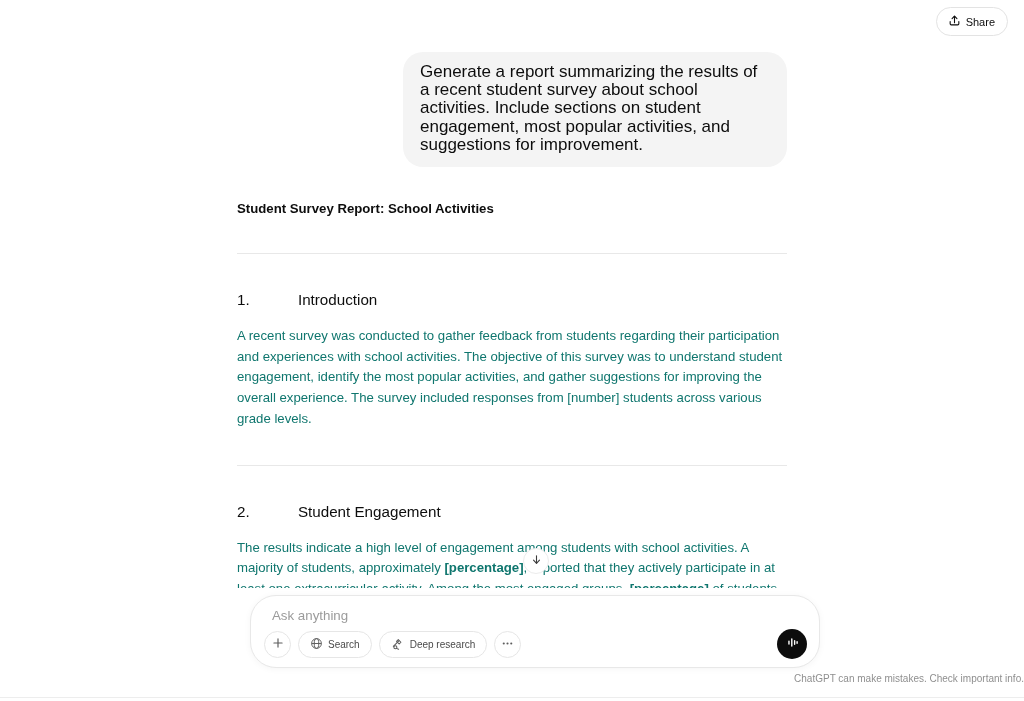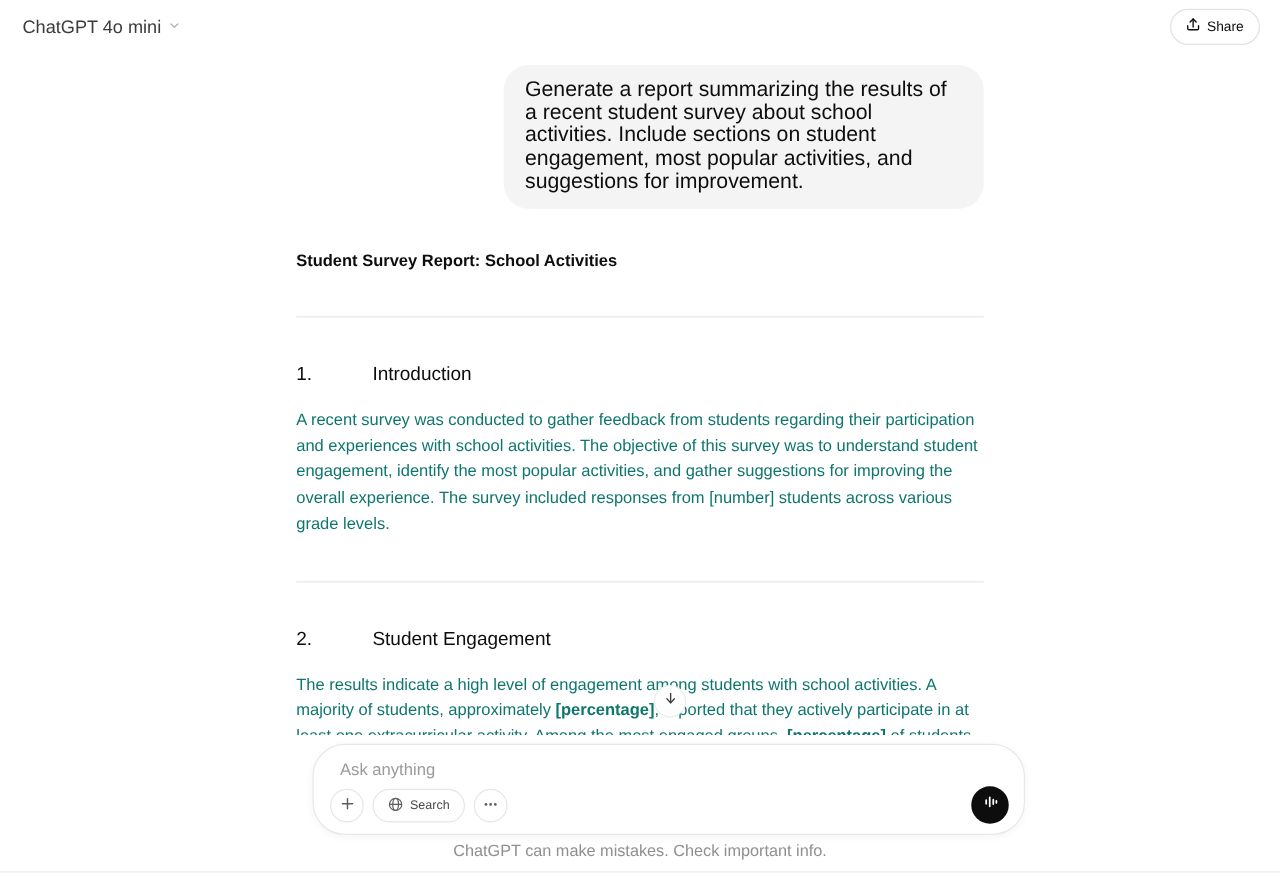--- a/index.html
+++ b/index.html
@@ -209,45 +209,37 @@
     display: flex;
     align-items: center;
     justify-content: center;
     cursor: pointer;
   }
 
   #footer-note {
     position: absolute;
     left: 0; top: 85px;
     width: 1024px;
-    text-align: center;
-    font-size: 13px;
+    text-align: right;
+    font-size: 10px;
     color: #8f8f8f;
   }
   #bottom-rule {
     position: absolute;
     left: 0; bottom: 3px;
     width: 1024px;
     height: 1px;
     background: #ededed;
   }
 </style>
 </head>
 <body>
 
 <div id="topbar">
 
-  <div id="model-selector">
-    <span id="model-name">ChatGPT 4o mini</span>
-    <span class="chev">
-      <svg width="11" height="11" viewBox="0 0 24 24" fill="none" stroke="#b4b4b4" stroke-width="2.4" stroke-linecap="round" stroke-linejoin="round">
-        <polyline points="6 9 12 15 18 9"></polyline>
-      </svg>
-    </span>
-  </div>
 
   <div id="share-button">
     <span>
       <svg width="13" height="13" viewBox="0 0 24 24" fill="none" stroke="#0d0d0d" stroke-width="2" stroke-linecap="round" stroke-linejoin="round">
         <path d="M12 16V4"></path>
         <polyline points="7.5 8.5 12 4 16.5 8.5"></polyline>
         <path d="M4 14v4a2 2 0 0 0 2 2h12a2 2 0 0 0 2-2v-4"></path>
       </svg>
     </span>
     <span id="share-label">Share</span>
@@ -321,20 +313,31 @@
         <span>
           <svg width="13" height="13" viewBox="0 0 24 24" fill="none" stroke="#5d5d5d" stroke-width="1.8">
             <circle cx="12" cy="12" r="9"></circle>
             <line x1="3" y1="12" x2="21" y2="12"></line>
             <ellipse cx="12" cy="12" rx="4.2" ry="9"></ellipse>
           </svg>
         </span>
         <span>Search</span>
       </button>
 
+      <button class="tool-pill">
+        <span>
+          <svg width="14" height="14" viewBox="0 0 24 24" fill="none" stroke="#5d5d5d" stroke-width="1.8" stroke-linecap="round" stroke-linejoin="round">
+            <path d="M4 16l9.5-9.5"></path>
+            <path d="M12.5 4.5l4.5 4.5-3 3-4.5-4.5z"></path>
+            <circle cx="7.5" cy="17.5" r="2.6"></circle>
+            <path d="M9.5 19.5L13 21"></path>
+          </svg>
+        </span>
+        <span>Deep research</span>
+      </button>
 
       <button class="tool-round">
         <span>
           <svg width="15" height="15" viewBox="0 0 24 24" fill="#5d5d5d">
             <circle cx="6" cy="12" r="1.7"></circle>
             <circle cx="12" cy="12" r="1.7"></circle>
             <circle cx="18" cy="12" r="1.7"></circle>
           </svg>
         </span>
       </button>

